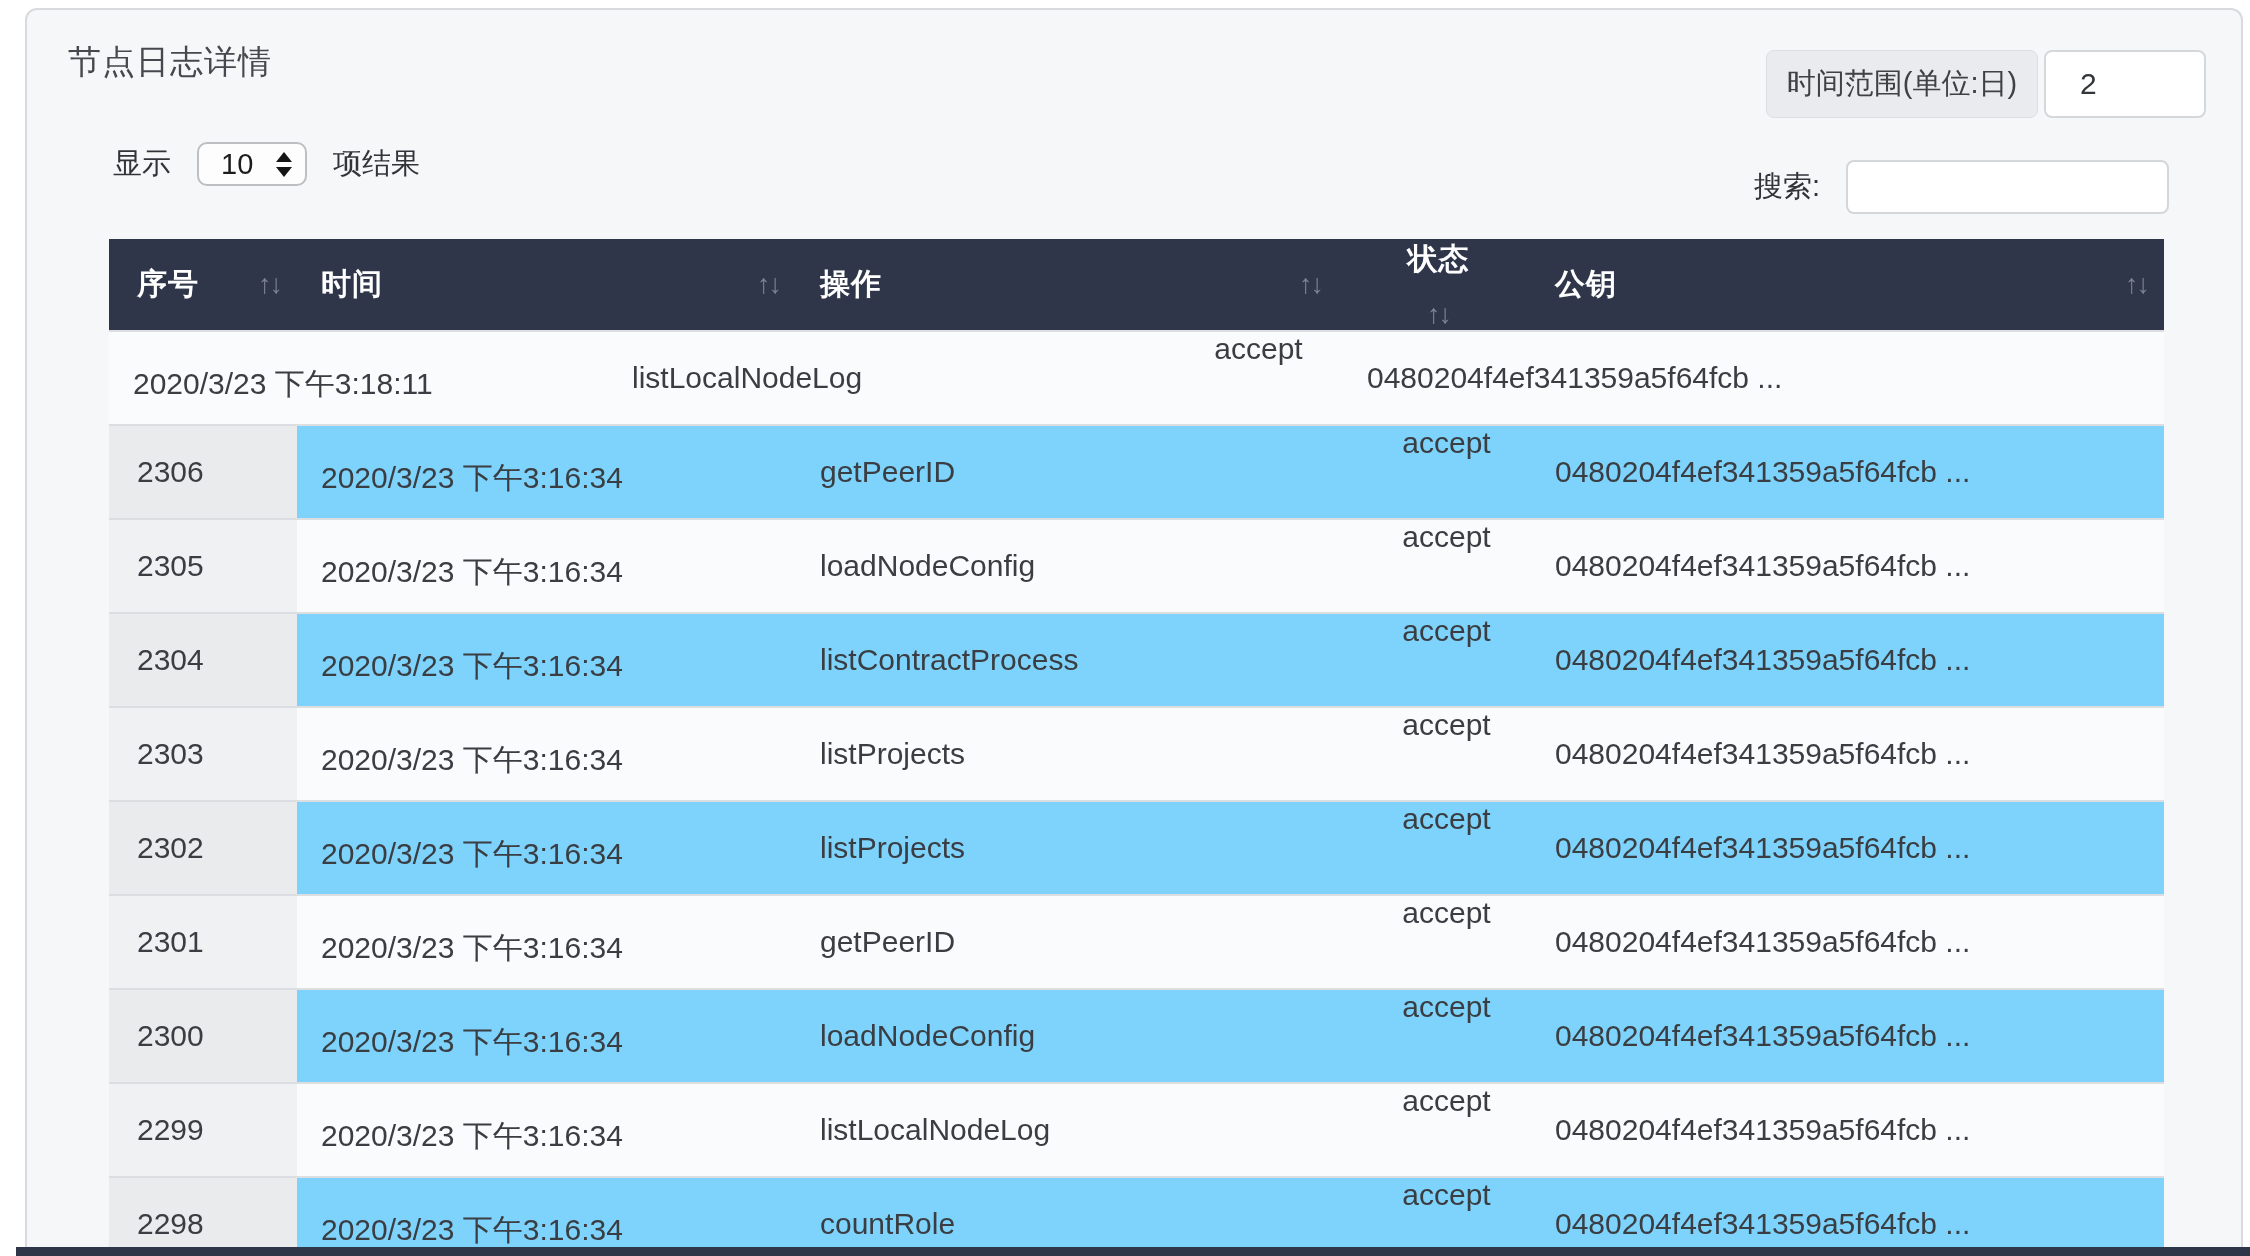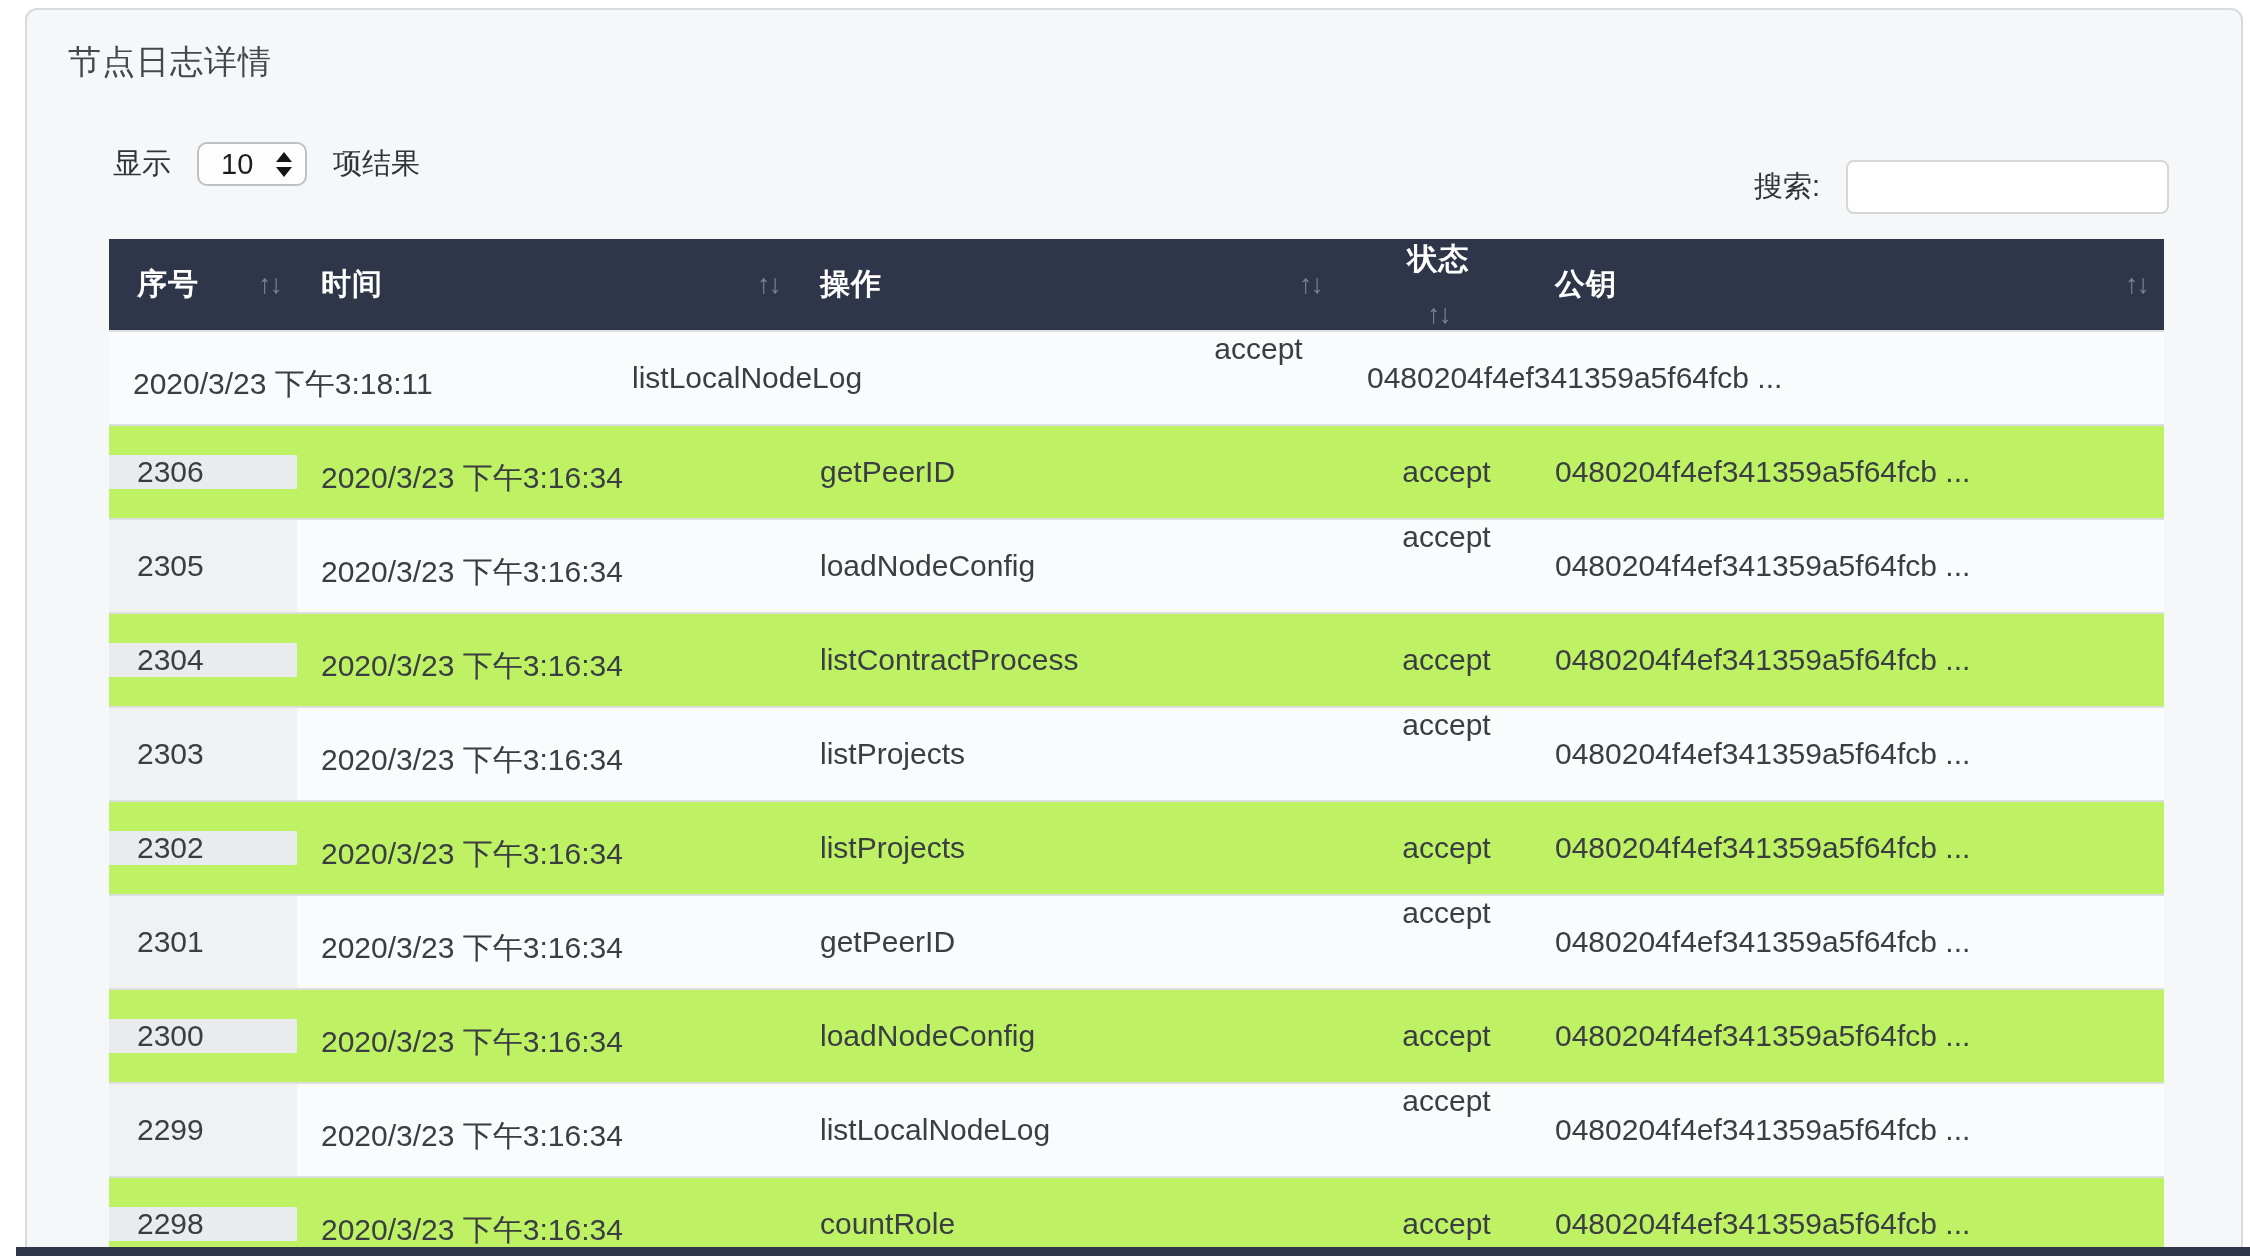--- a/index.html
+++ b/index.html
@@ -91,21 +91,21 @@
   }
   .td{
     display:flex; align-items:center; padding-left:24px;
     font-size:30px; color:#3a3d42; overflow:hidden; white-space:nowrap;
   }
   .td.c1{ padding-left:28px; }
   .td.c2 .t{ position:relative; top:6px; }
 
   .tr.odd{ background:#fafbfc; }
   .tr.odd .c1{ background:#f0f1f2; }
-  .tr.even{ background:#bef264;align-items:center; }
+  .tr.even{ background:#7dd3fc; }
   .tr.even .c1{ background:#eaebed; }
 
   .bottom-bar{
     position:absolute; left:0; top:1247px; width:2250px; height:9px;
     background:#2f364a; z-index:5;
   }
 </style>
 </head>
 <body>
 
@@ -119,20 +119,24 @@
       <div class="select">
         <span class="val">10</span>
         <span class="sel-arrows">
             <i class="up"></i>
             <i class="down"></i>
           </span>
       </div>
       <span>项结果</span>
     </div>
 
+    <div class="range-group">
+      <div class="range-label">时间范围(单位:日)</div>
+      <input class="range-input" value="2" style="">
+    </div>
 
     <div class="search-group">
       <span class="search-label">搜索:</span>
       <input class="search-input" value="" style="">
     </div>
 
     <div class="table">
       <div class="thead">
         <div class="th c1">
           <span class="lbl">序号</span>

